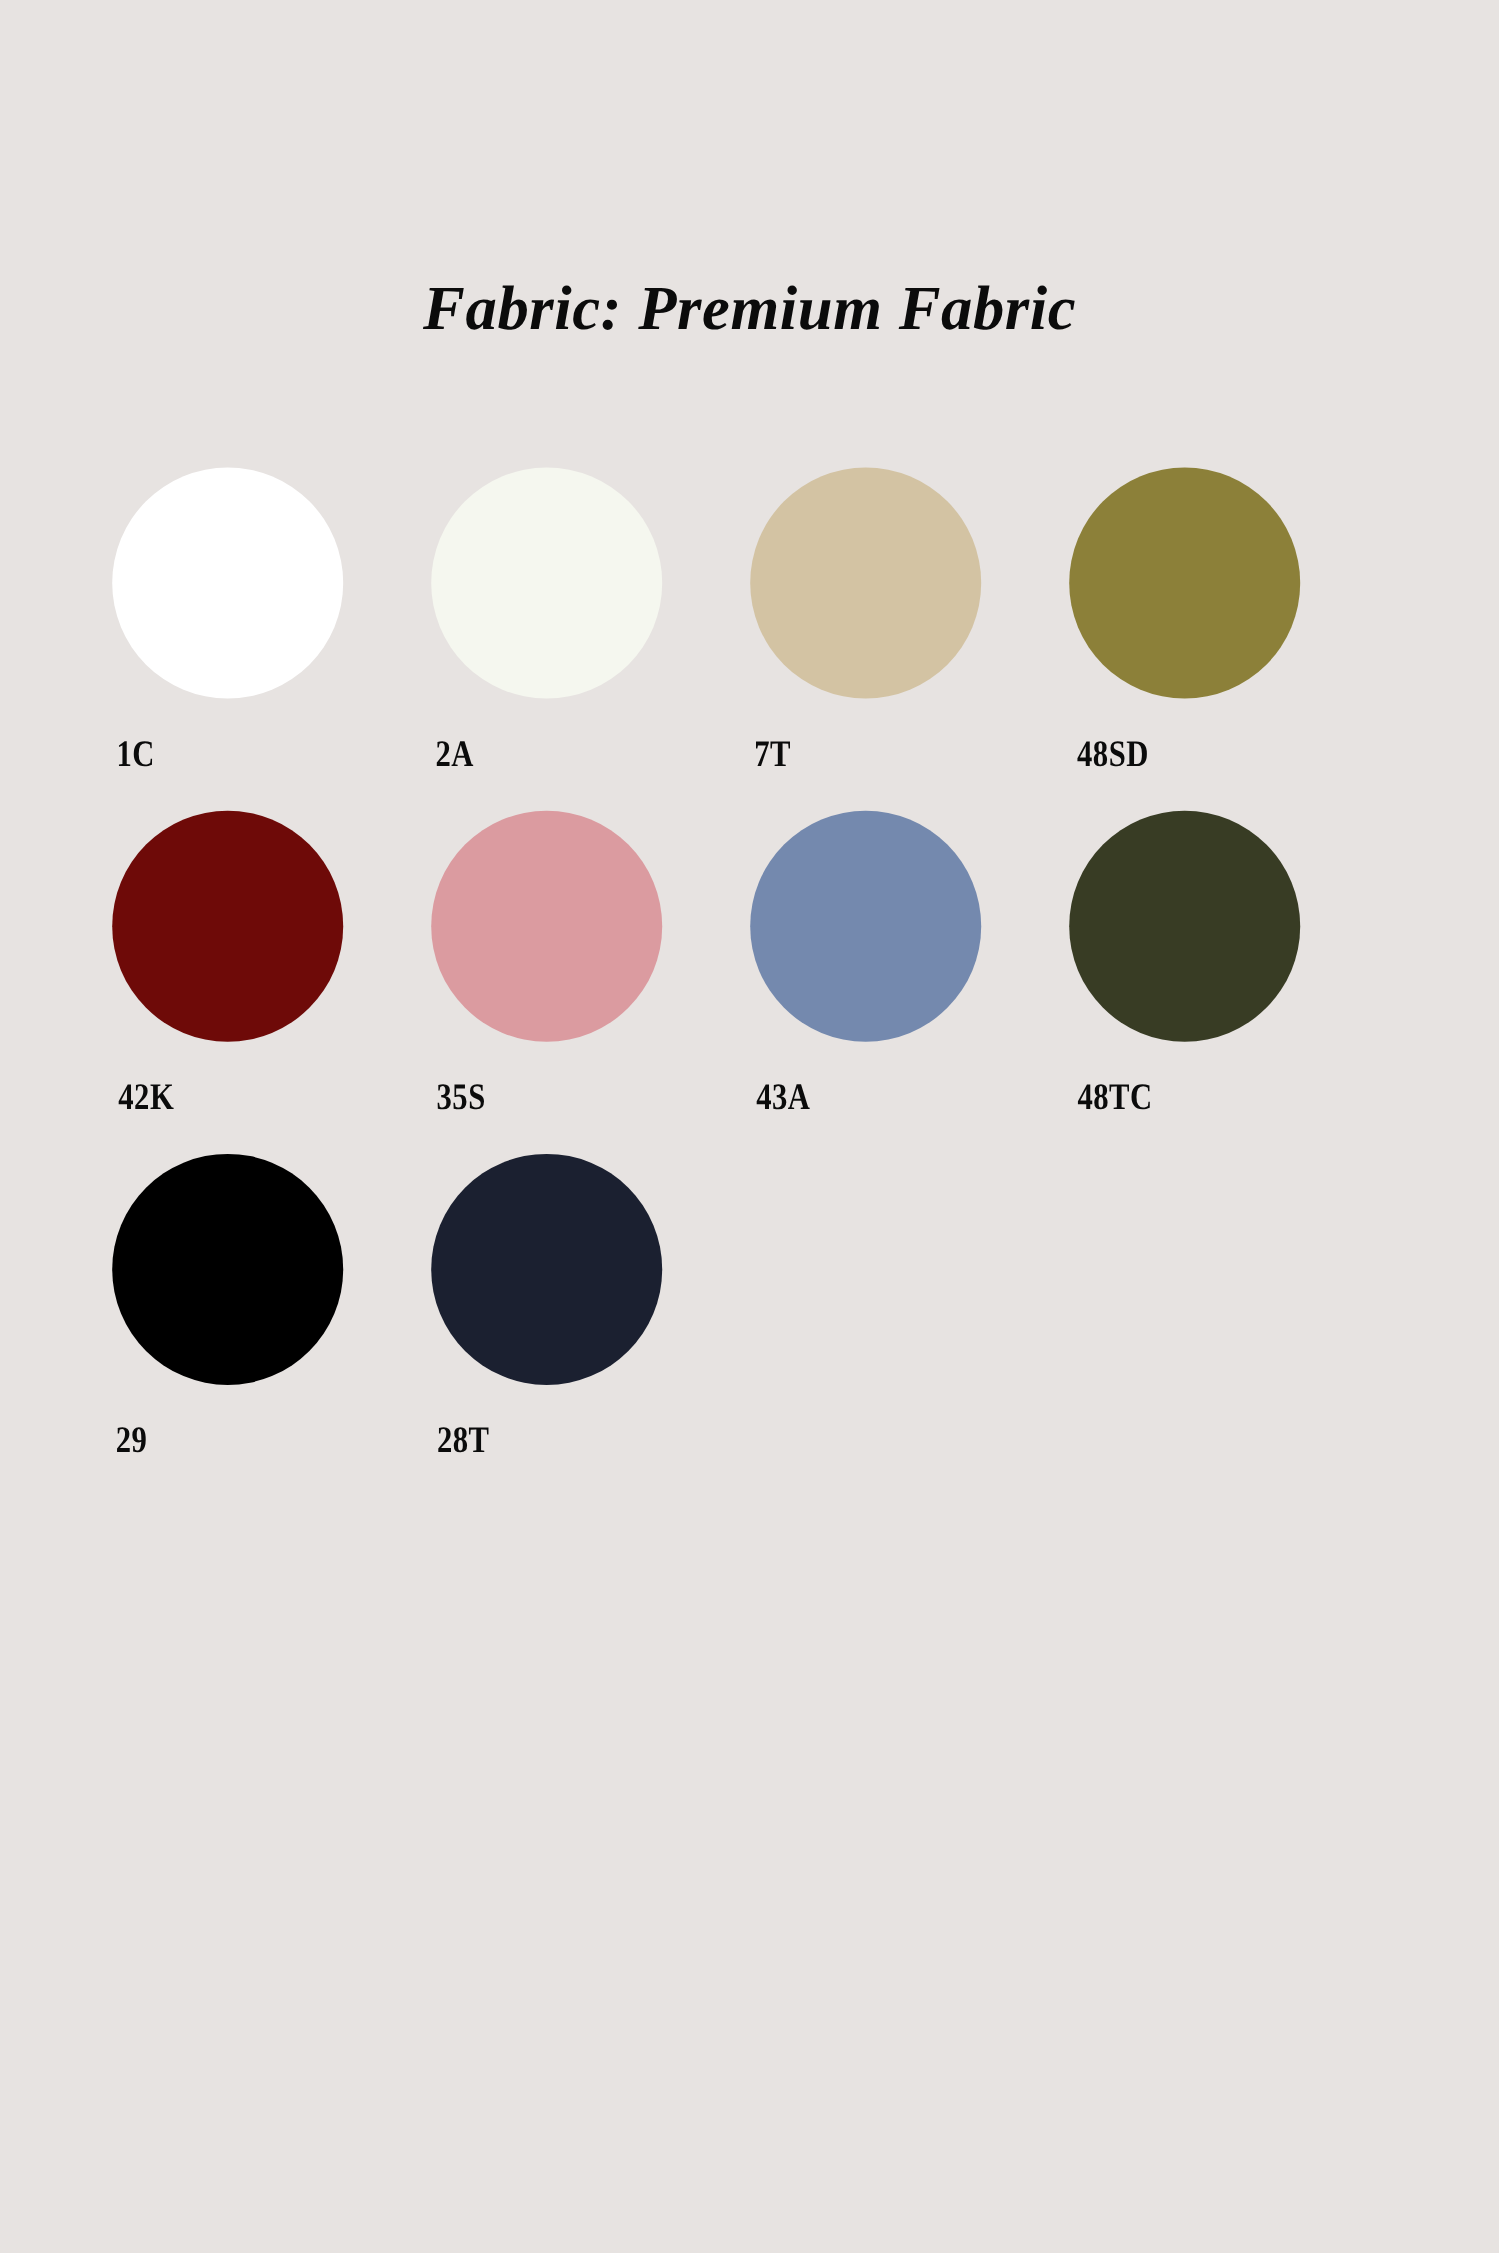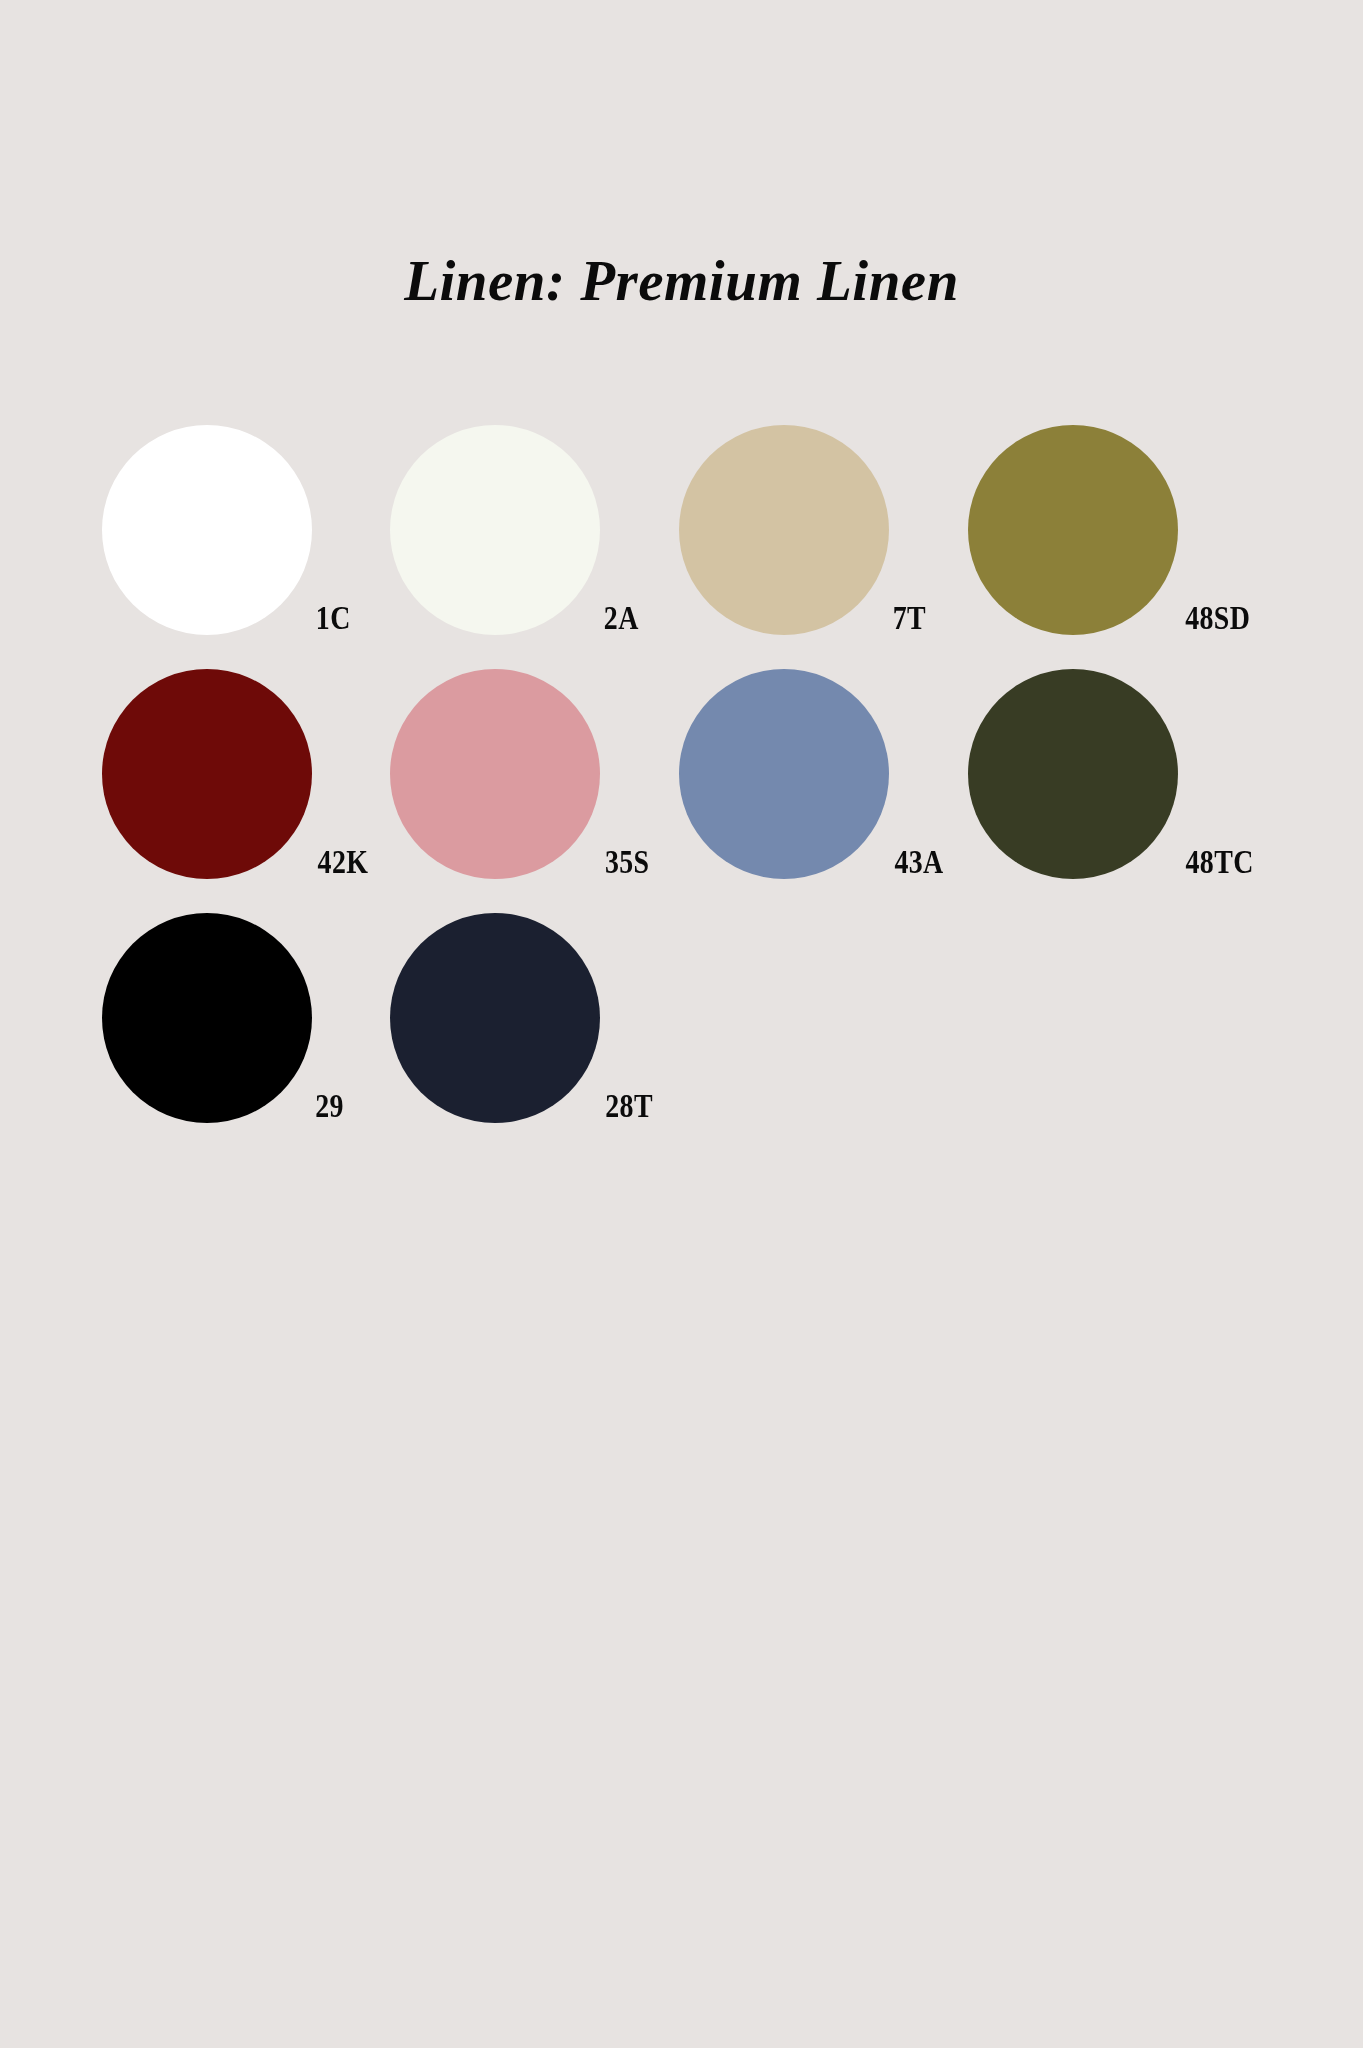--- a/index.html
+++ b/index.html
@@ -40,21 +40,22 @@
     display: grid;
     grid-template-columns: repeat(4, 1fr);
     grid-auto-rows: auto;
     row-gap: 0px;
     column-gap: 0px;
     justify-items: center;
   }
   .swatch-cell {
     width: 100%;
     display: flex;
-    align-items: flex-end;
+    flex-direction: column;
+    align-items: flex-start;
     padding-bottom: 34px;
   }
   .swatch-dot {
     width: 210px;
     height: 210px;
     border-radius: 50%;
     display: block;
   }
   .swatch-label {
     margin-top: 34px;
@@ -69,21 +70,21 @@
     transform: scaleX(0.82);
     transform-origin: center;
     white-space: nowrap;
   }
 </style>
 </head>
 <body style="background: rgb(231, 227, 225);">
 
 <div class="page">
 
-  <h1 class="chart-title">Linen: Premium Linen</h1>
+  <h1 class="chart-title">Fabric: Premium Fabric</h1>
 
   <div class="swatch-grid">
       <div class="swatch-cell">
         <span class="swatch-dot" style="background: rgb(255, 255, 255);"></span>
         <span class="swatch-label">1C</span>
       </div>
       <div class="swatch-cell">
         <span class="swatch-dot" style="background: rgb(245, 247, 239);"></span>
         <span class="swatch-label">2A</span>
       </div>

